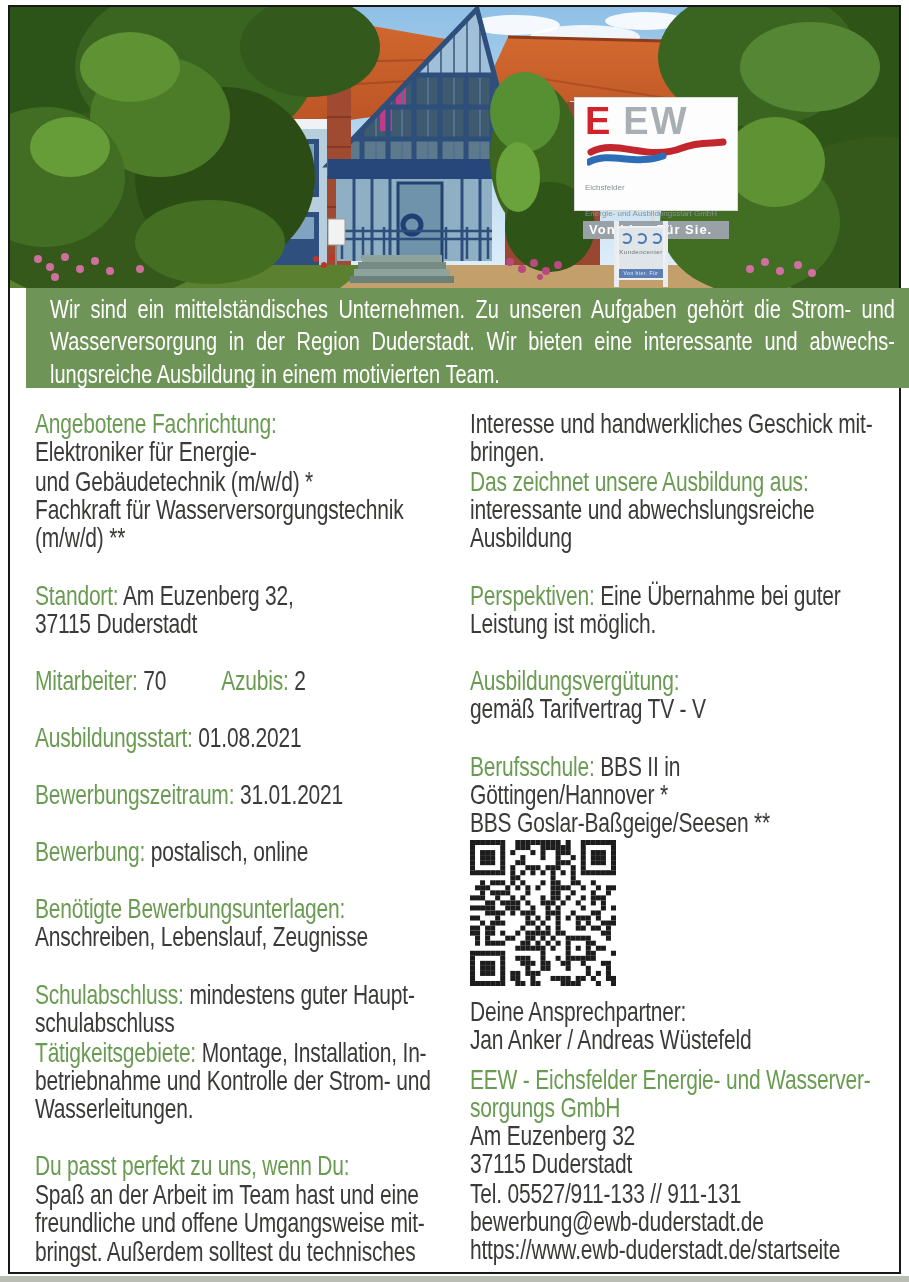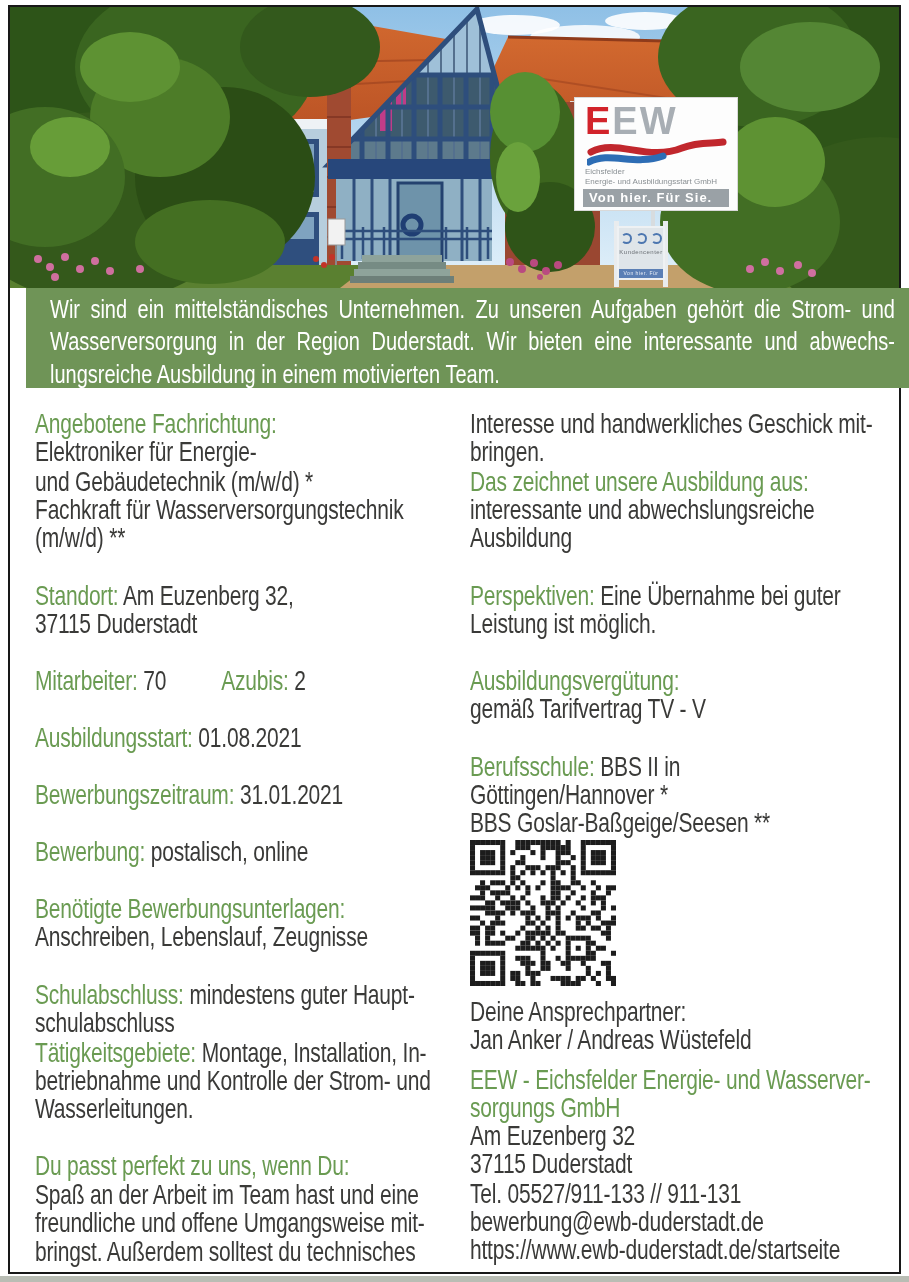--- a/index.html
+++ b/index.html
@@ -10,23 +10,23 @@
 
   
   .photo{position:absolute;left:0;top:0;width:889px;height:281px;overflow:hidden;background:#9cc4e4;}
   .photo svg{display:block;}
 
   
   .logo-card{position:absolute;left:565px;top:91px;width:162px;height:112px;background:#fdfdfd;
              box-shadow:0 0 0 1px #d9d9d9;padding:6px 0 0 10px;box-sizing:border-box;}
   .logo-brand{font-size:38px;font-weight:bold;line-height:34px;letter-spacing:2px;}
   .logo-brand .e1{color:#d2232a;}
-  .logo-brand .rest{color:#a8aeb4;}
+  .logo-brand .rest{color:#a8aeb4;margin-left:11px;}
   .logo-waves{margin:-2px 0 0 2px;}
-  .logo-small{font-size:8px;line-height:9px;color:#8a9094;margin-top:1px;}
+  .logo-small{font-size:8px;line-height:9px;color:#8a9094;margin-top:17px;}
   .logo-tagbar{margin:3px 8px 0 -2px;background:#9aa1a6;color:#fff;font-weight:bold;
                font-size:13px;letter-spacing:1px;padding:1px 4px 2px 6px;white-space:nowrap;}
 
   
   .kc-sign{position:absolute;left:602px;top:214px;width:58px;height:66px;}
   .kc-post{position:absolute;top:0;width:5px;height:66px;background:#e9ecee;}
   .kc-face{position:absolute;left:7px;top:7px;width:44px;height:50px;background:#dfe5e9;
            box-shadow:0 0 0 2px #eef1f3;overflow:hidden;}
   .kc-marks{display:flex;gap:4px;justify-content:center;margin-top:5px;}
   .kc-marks i{width:7px;height:7px;border:2px solid #4d77b0;border-left-color:transparent;

